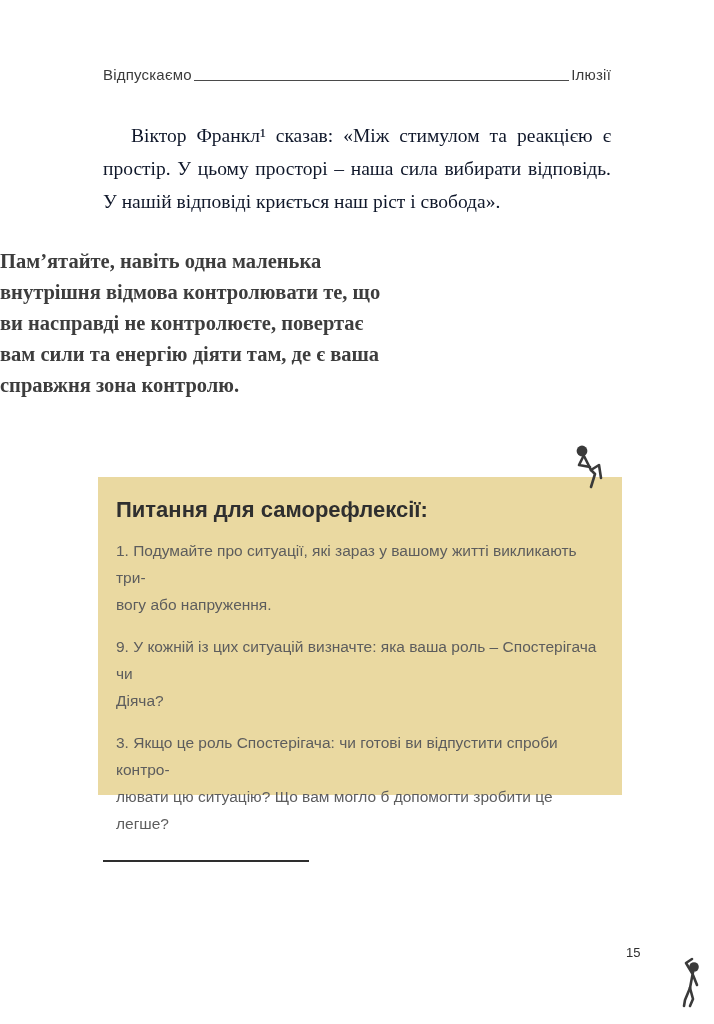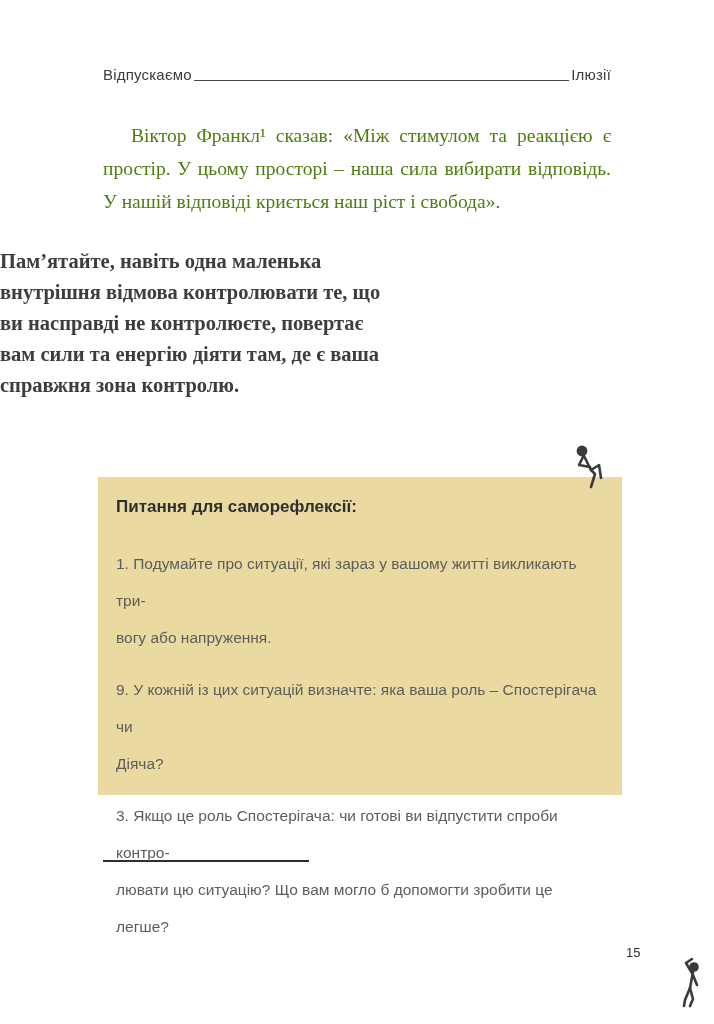--- a/index.html
+++ b/index.html
@@ -38,21 +38,21 @@
 
   
   .intro-paragraph {
     position: absolute;
     top: 99px;
     left: 103px;
     width: 508px;
     font-family: "Liberation Serif", serif;
     font-size: 19.5px;
     line-height: 33px;
-    color: #4d7c0f;
+    color: #0f172a;
     text-align: justify;
     text-indent: 28px;
   }
 
   
   .quote-block {
     position: absolute;
     top: 246px;
     left: 0;
     width: 714px;
@@ -81,28 +81,28 @@
     left: 98px;
     top: 477px;
     width: 524px;
     height: 318px;
     background: #ead9a1;
     box-sizing: border-box;
     padding: 20px 18px 0 18px;
     z-index: 1;
   }
   .reflection-title {
-    font-size: 17px;
+    font-size: 22px;
     font-weight: bold;
     color: #2f2f2f;
-    margin: 0 0 28px 0;
+    margin: 0 0 14px 0;
   }
   .reflection-question {
     font-size: 15.5px;
-    line-height: 37px;
+    line-height: 27px;
     color: #5d5d5d;
     margin: 0 0 15px 0;
     white-space: pre-line;
   }
 
   
   .footnote-rule {
     position: absolute;
     left: 103px;
     top: 860px;

